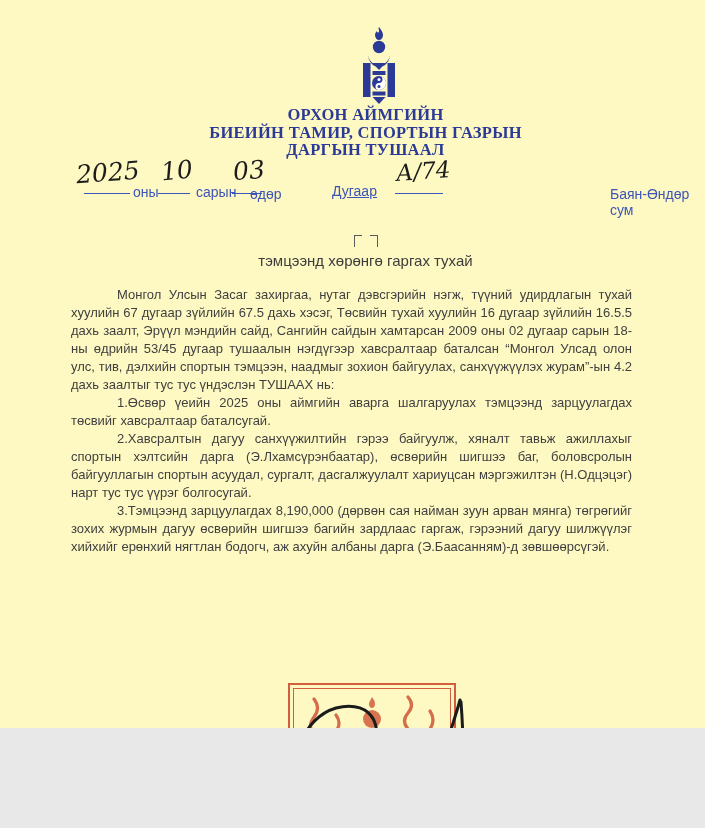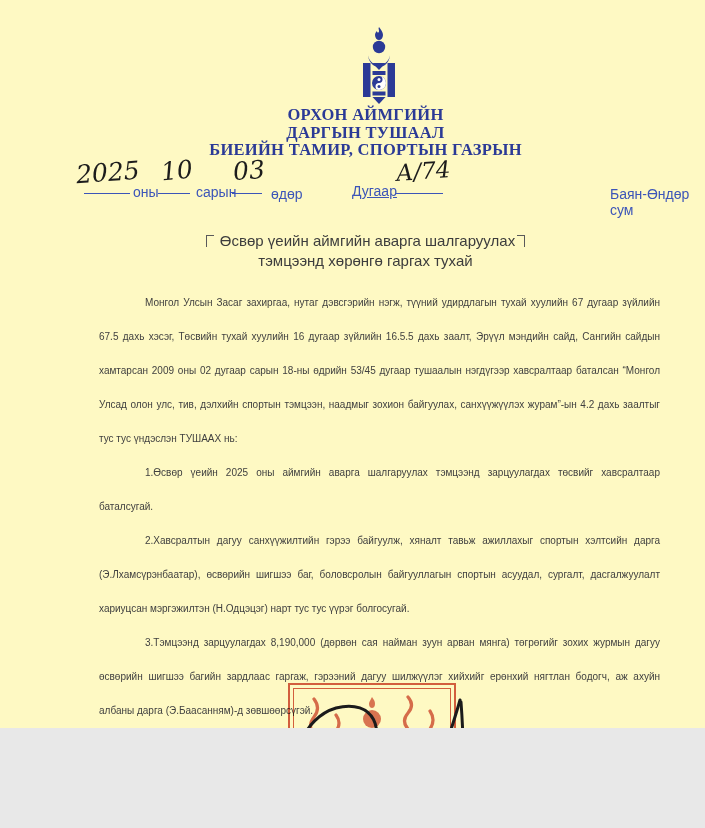--- a/index.html
+++ b/index.html
@@ -25,22 +25,22 @@
   
   .subject{
     position:absolute;left:85px;top:231px;width:561px;text-align:center;
     font-size:15px;line-height:20px;color:#3d3d3d;
   }
   .corner{display:inline-block;width:7px;height:11px;position:relative;top:1px;}
   .corner.l{border-left:1.6px solid #5a5a5a;border-top:1.6px solid #5a5a5a;margin-right:6px;}
   .corner.r{border-right:1.6px solid #5a5a5a;border-top:1.6px solid #5a5a5a;margin-left:2px;}
   
   .body-text{
-    position:absolute;left:99px;top:286px;width:561px;
-    font-size:10px;line-height:34px;text-align:justify;color:#3f3f3f;
+    position:absolute;left:71px;top:286px;width:561px;
+    font-size:13px;line-height:18px;text-align:justify;color:#3f3f3f;
   }
   .body-text p{margin:0;text-indent:46px;}
   
   .stamp{
     position:absolute;left:288px;top:683px;width:164px;height:160px;
     border:2.5px solid #cf5240;z-index:2;mix-blend-mode:multiply;opacity:.92;
   }
   .stamp::before{content:"";position:absolute;inset:3px;border:1.3px solid #cf5240;}
   .stamp svg{position:absolute;inset:0;}
   .badge{
@@ -77,43 +77,43 @@
       <path d="M30 49 a7 7 0 0 1 0 14 a3.5 3.5 0 0 1 0-7 a3.5 3.5 0 0 0 0-7 z" fill="#fefefe"></path>
       <circle cx="30" cy="52.5" r="1.5" fill="#fefefe"></circle>
       <circle cx="30" cy="59.5" r="1.5" fill="#2b3a96"></circle>
       <rect x="23.5" y="64.5" width="13" height="4"></rect>
       <path d="M23.5 70 h13 l-6.5 7 z"></path>
     </g>
   </svg>
 
   <div class="org-name">
     <div>ОРХОН АЙМГИЙН</div>
+    <div>БИЕИЙН ТАМИР, СПОРТЫН ГАЗРЫН</div>
     <div>ДАРГЫН ТУШААЛ</div>
-    <div>БИЕИЙН ТАМИР, СПОРТЫН ГАЗРЫН</div>
   </div>
 
   <span class="hw" style="left:76px;top:158px;transform:rotate(-4deg);">2025</span>
   <span class="uline" style="left:84px;top:192px;width:46px;"></span>
   <span class="lbl" style="left:133px;top:184px;">оны</span>
   <span class="uline" style="left:158px;top:192px;width:32px;"></span>
   <span class="hw" style="left:161px;top:156px;transform:rotate(-6deg);">10</span>
   <span class="lbl" style="left:196px;top:184px;text-align:right;">сарын</span>
   <span class="uline" style="left:232px;top:192px;width:30px;"></span>
   <span class="hw" style="left:233px;top:156px;transform:rotate(-5deg);">03</span>
-  <span class="lbl" style="left:271px;top:186px;text-align:center;">өдөр</span>
+  <span class="lbl" style="left:250px;top:186px;text-align:center;">өдөр</span>
 
-  <span class="lbl" style="left:352px;top:183px;text-decoration:underline;">Дугаар</span>
+  <span class="lbl" style="left:332px;top:183px;text-decoration:underline;">Дугаар</span>
   <span class="uline" style="left:395px;top:192px;width:48px;"></span>
   <span class="hw" style="left:396px;top:158px;font-size:23px;transform:rotate(-4deg);">А/74</span>
 
   <span class="lbl" style="left:566px;top:186px;margin-left:44px;">Баян-Өндөр сум</span>
 
   <div class="subject">
     <div>
-      <span class="corner l"></span><span>Өсвөр үеийн аймгийн аварга шалгаруулах</span><span class="corner r"></span>
+      <span class="corner l"></span><span class="corner r"></span>
     </div>
     <div>тэмцээнд  хөрөнгө гаргах тухай</div>
   </div>
 
   <div class="body-text">
     <p>Монгол Улсын Засаг захиргаа, нутаг дэвсгэрийн нэгж, түүний удирдлагын тухай хуулийн 67 дугаар зүйлийн 67.5 дахь хэсэг, Төсвийн тухай хуулийн 16 дугаар зүйлийн 16.5.5 дахь заалт, Эрүүл мэндийн сайд, Сангийн сайдын хамтарсан 2009 оны 02 дугаар сарын 18-ны өдрийн 53/45 дугаар тушаалын нэгдүгээр хавсралтаар баталсан “Монгол Улсад олон улс, тив, дэлхийн спортын тэмцээн, наадмыг зохион байгуулах, санхүүжүүлэх журам”-ын 4.2 дахь заалтыг тус тус үндэслэн ТУШААХ нь:</p>
     <p>1.Өсвөр үеийн 2025 оны аймгийн аварга шалгаруулах тэмцээнд зарцуулагдах төсвийг хавсралтаар баталсугай.</p>
     <p>2.Хавсралтын дагуу санхүүжилтийн  гэрээ байгуулж, хяналт тавьж ажиллахыг спортын хэлтсийн дарга (Э.Лхамсүрэнбаатар), өсвөрийн шигшээ баг, боловсролын байгууллагын спортын асуудал, сургалт, дасгалжуулалт хариуцсан мэргэжилтэн (Н.Одцэцэг) нарт тус тус үүрэг болгосугай.</p>
     <p>3.Тэмцээнд зарцуулагдах 8,190,000 (дөрвөн сая найман зуун арван мянга) төгрөгийг зохих журмын дагуу өсвөрийн шигшээ багийн зардлаас гаргаж, гэрээний дагуу шилжүүлэг хийхийг ерөнхий нягтлан бодогч, аж ахуйн албаны дарга (Э.Баасанням)-д зөвшөөрсүгэй.</p>
   </div>

